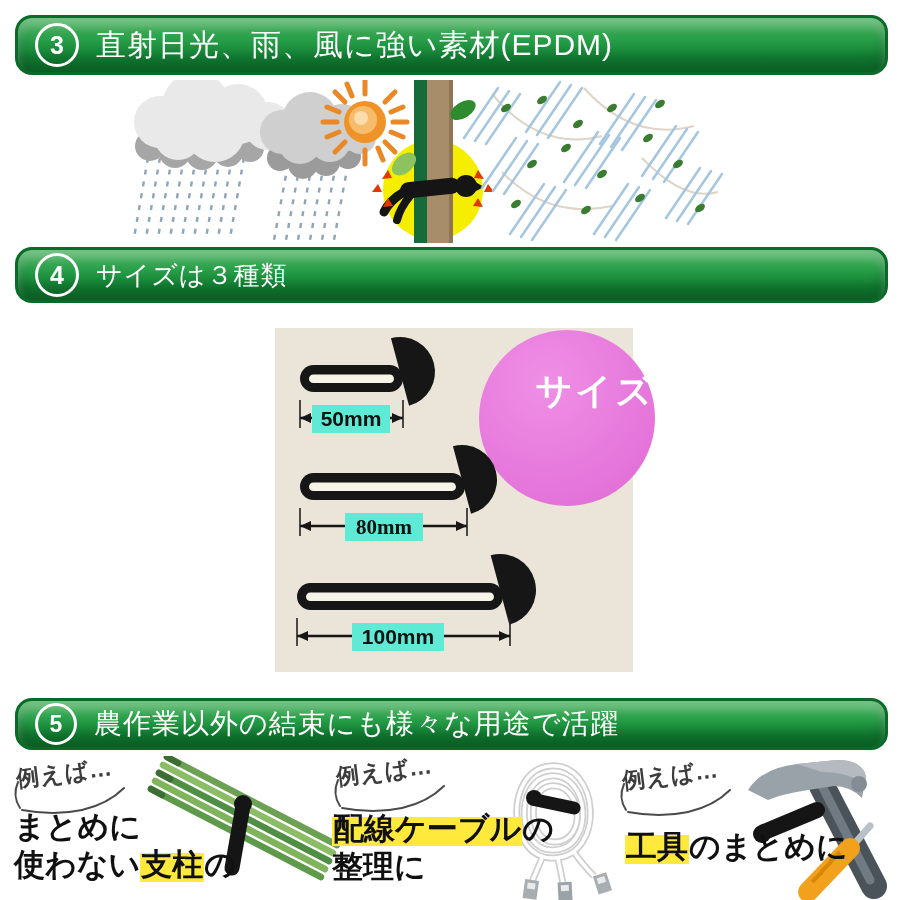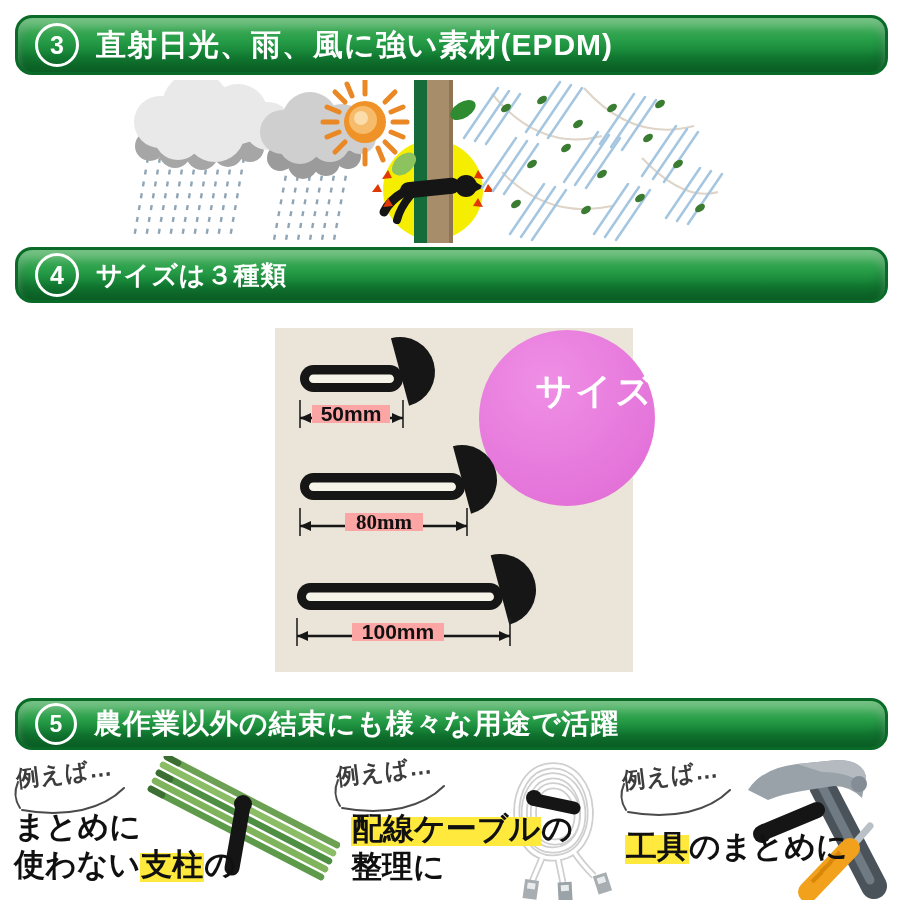--- a/index.html
+++ b/index.html
@@ -9,57 +9,57 @@
 
   
   .banner{position:absolute;left:15px;width:873px;box-sizing:border-box;
     border:3px solid #0a6b29;border-radius:17px;
     background:linear-gradient(180deg,#44ad58 0%,#2aa04a 38%,#128134 72%,#0e7c30 100%);
     box-shadow:inset 0 9px 10px rgba(255,255,255,.28), inset 0 -11px 14px rgba(0,0,0,.25);
     display:flex;align-items:center;gap:17px;padding-left:17px;z-index:6;}
   .banner .num{flex:0 0 auto;width:38px;height:38px;border:3px solid #fff;border-radius:50%;
     display:flex;align-items:center;justify-content:center;color:#fff;font-weight:bold;
     font-size:25px;line-height:1;}
-  .banner .ttl{color:#fff;font-weight:bold;letter-spacing:1px;white-space:nowrap;}
+  .banner .ttl{color:#fff;font-weight:normal;letter-spacing:1px;white-space:nowrap;}
   #banner3{top:15px;height:60px;}  #banner3 .ttl{font-size:30px;}
   #banner4{top:247px;height:56px;} #banner4 .ttl{font-size:26px;}
   #banner5{top:698px;height:52px;} #banner5 .ttl{font-size:28px;}
   #banner5 .num{width:36px;height:36px;font-size:23px;}
 
   
   #weather{position:absolute;left:0;top:80px;z-index:1;}
 
   
   #size-panel{position:absolute;left:275px;top:328px;width:358px;height:344px;
     background:#eae5d8;z-index:1;}
   #pink-badge{position:absolute;left:479px;top:330px;width:176px;height:176px;border-radius:50%;
     background:radial-gradient(circle at 38% 30%,#ef8fe5 0%,#e678dc 60%,#df6ad2 100%);
     z-index:2;color:#fff;font-weight:bold;font-size:36px;line-height:47px;letter-spacing:3px;
     text-align:right;padding-top:37px;box-sizing:border-box;}
   #ties{position:absolute;left:275px;top:328px;z-index:3;}
-  .dim-label{position:absolute;z-index:4;background:#fca5a5;color:#111;font-weight:bold;
-    font-size:21px;display:flex;align-items:center;justify-content:center;height:18px;}
+  .dim-label{position:absolute;z-index:4;background:#5eead4;color:#111;font-weight:bold;
+    font-size:21px;display:flex;align-items:center;justify-content:center;height:28px;}
   #lab50{left:312px;top:405px;width:78px;}
   #lab80{left:345px;top:513px;width:78px;font-family:Liberation Serif, serif;}
   #lab100{left:352px;top:623px;width:92px;}
 
   
   .ex{position:absolute;top:756px;height:144px;z-index:2;}
   #ex1{left:10px;width:315px;}
   #ex2{left:322px;width:295px;}
   #ex3{left:612px;width:288px;}
   .intro{position:absolute;font-size:23px;font-weight:bold;color:#3c3c3c;
     transform:rotate(-7deg);letter-spacing:1px;z-index:3;white-space:nowrap;}
   .bub{position:absolute;z-index:2;}
   .illu{position:absolute;left:0;top:0;z-index:1;}
   .hd{position:absolute;font-size:31px;font-weight:bold;color:#101010;line-height:38px;
     z-index:3;white-space:nowrap;}
   .hl{background:linear-gradient(180deg,rgba(0,0,0,0) 16%,#ffe93c 16%);padding:0 1px;}
   #ex1 .intro{left:6px;top:2px;}  #ex1 .bub{left:0;top:24px;}  #ex1 .hd{left:4px;top:52px;}
-  #ex2 .intro{left:14px;top:0;}   #ex2 .bub{left:8px;top:22px;} #ex2 .hd{left:10px;top:54px;margin-left:19px;}
+  #ex2 .intro{left:14px;top:0;}   #ex2 .bub{left:8px;top:22px;} #ex2 .hd{left:10px;top:54px;}
   #ex3 .intro{left:10px;top:4px;} #ex3 .bub{left:4px;top:26px;} #ex3 .hd{left:0;top:72px;margin-left:13px;}
 </style>
 </head>
 <body>
 
 <div id="stage">
 
   <div class="banner" id="banner3">
     <span class="num">3</span>
     <span class="ttl">直射日光、雨、風に強い素材(EPDM)</span>

